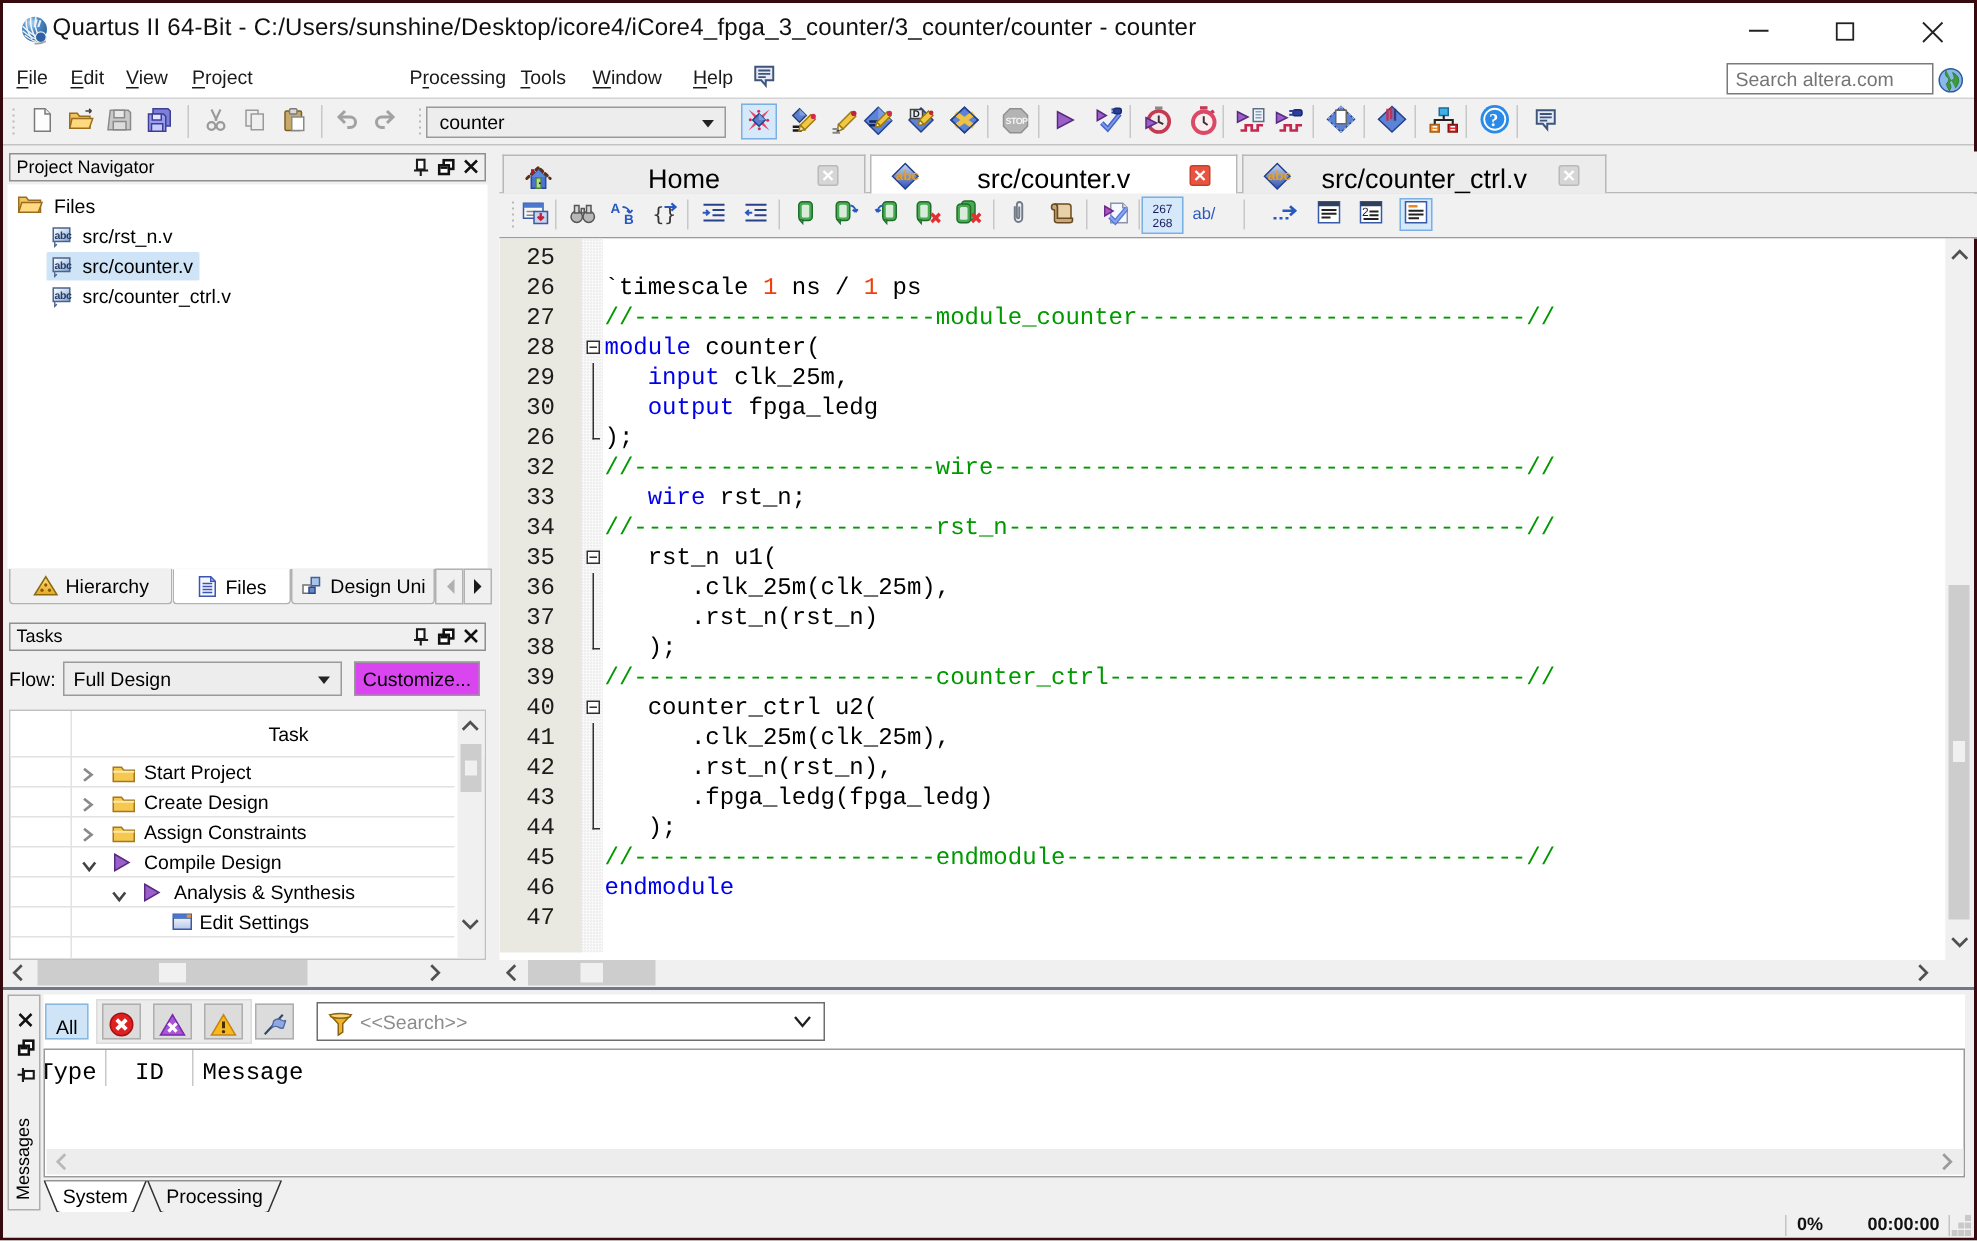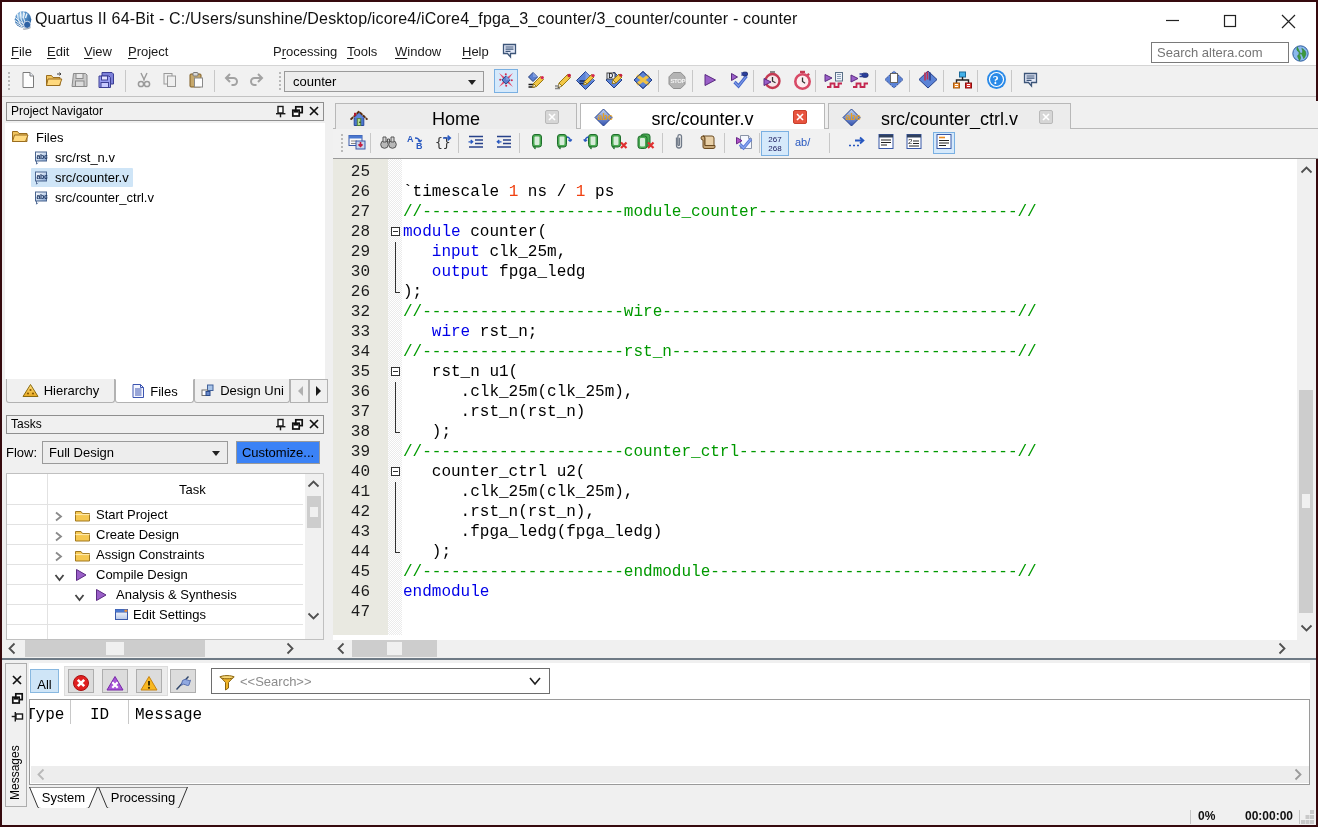--- a/index.html
+++ b/index.html
@@ -46,21 +46,21 @@
 
   
   .pn-tabs { position:absolute; left:2px; top:377px; width:322px; height:24px; }
   .pn-tab { position:absolute; top:0; height:24px; border:1px solid #b2b2b2; border-top:none; background:#f0f0f0; display:flex; align-items:center; justify-content:center; gap:5px; font-size:13px; border-radius:0 0 3px 3px; }
   .pn-tab.active { background:#fff; border-top:1px solid #fff; }
   .pn-scrollbtn { position:absolute; top:0; width:19px; height:24px; border:1px solid #b2b2b2; background:#f0f0f0; display:flex; align-items:center; justify-content:center; }
 
   
   .flow-label { position:absolute; left:4px; top:443px; font-size:13px; }
   .flow-combo { position:absolute; left:40px; top:439px; width:186px; height:23px; border:1px solid #9a9a9a; background:#ededed; font-size:13px; line-height:21px; padding-left:6px; }
-  .customize-btn { position:absolute; left:234px; top:439px; width:84px; height:23px; border:1px solid #9a9a9a; background:#3b82f6; font-size:13px; text-align:center; line-height:21px; }
+  .customize-btn { position:absolute; left:234px; top:439px; width:84px; height:23px; border:1px solid #9a9a9a; background:#d946ef; font-size:13px; text-align:center; line-height:21px; }
   .task-grid { position:absolute; left:4px; top:471px; width:318px; height:167px; background:#fff; border:1px solid #c0c0c0; overflow:hidden; }
   .task-colhead { position:absolute; left:0; top:0; width:100%; height:31px; background:#fff; font-size:13px; }
   .task-row { position:absolute; left:0; width:296px; height:20px; border-bottom:1px solid #e2e2e2; display:flex; align-items:center; font-size:13px; white-space:nowrap; }
   .task-vline { position:absolute; left:40px; top:0; bottom:0; width:1px; background:#e2e2e2; }
 
   
   .sb { position:absolute; background:#f0f0f0; }
   .sb .arrow { position:absolute; display:flex; align-items:center; justify-content:center; }
   .sb .thumb { position:absolute; background:#cdcdcd; }
   .sb .grip { position:absolute; background:#f0f0f0; }

